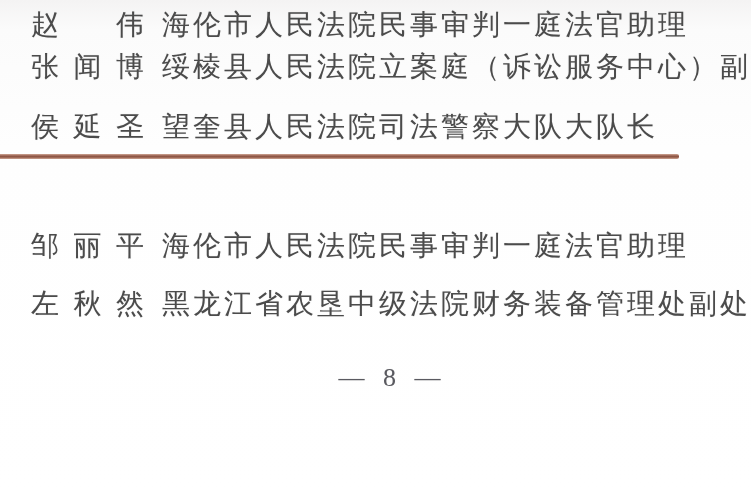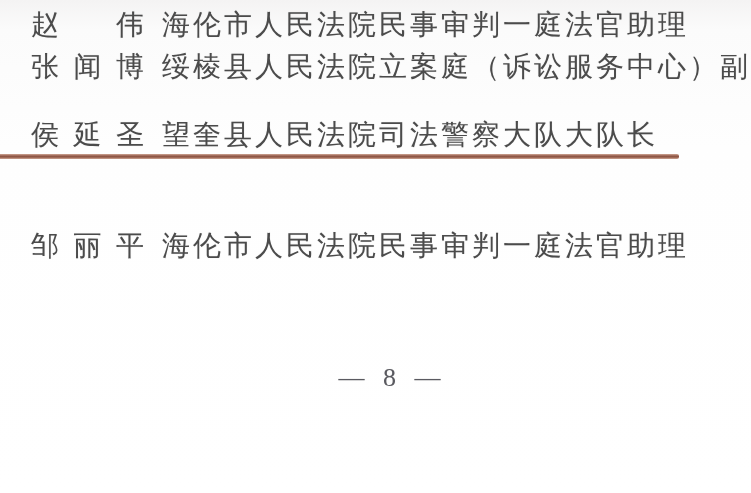--- a/index.html
+++ b/index.html
@@ -37,21 +37,21 @@
     vertical-align: top;
   }
   .entry-position {
     display: inline-block;
     margin-left: 11px;
     letter-spacing: 3px;
     vertical-align: top;
   }
   .row-1 { top: 6px; }
   .row-2 { top: 48px; }
-  .row-3 { top: 108px; margin-top: 8px; }
+  .row-3 { top: 108px; }
   .row-4 { top: 168px; }
   .row-5 { top: 227px; }
   .row-6 { top: 285px; }
   .red-underline {
     position: absolute;
     top: 154px;
     left: 0;
     width: 679px;
     height: 5px;
     background: linear-gradient(180deg, #cfa695 0%, #8d5342 45%, #96604e 65%, #cfa695 100%);
@@ -92,16 +92,20 @@
   </div>
 
   <div class="red-underline" style="background-image: linear-gradient(rgb(207, 166, 149) 0%, rgb(141, 83, 66) 45%, rgb(150, 96, 78) 65%, rgb(207, 166, 149) 100%);"></div>
 
 
   <div class="entry-row row-5">
     <span class="entry-name">邹丽平</span>
     <span class="entry-position">海伦市人民法院民事审判一庭法官助理</span>
   </div>
 
+  <div class="entry-row row-6">
+    <span class="entry-name">左秋然</span>
+    <span class="entry-position">黑龙江省农垦中级法院财务装备管理处副处</span>
+  </div>
 
   <div class="page-number">— 8 —</div>
 
 </div>
 
 </body></html>

